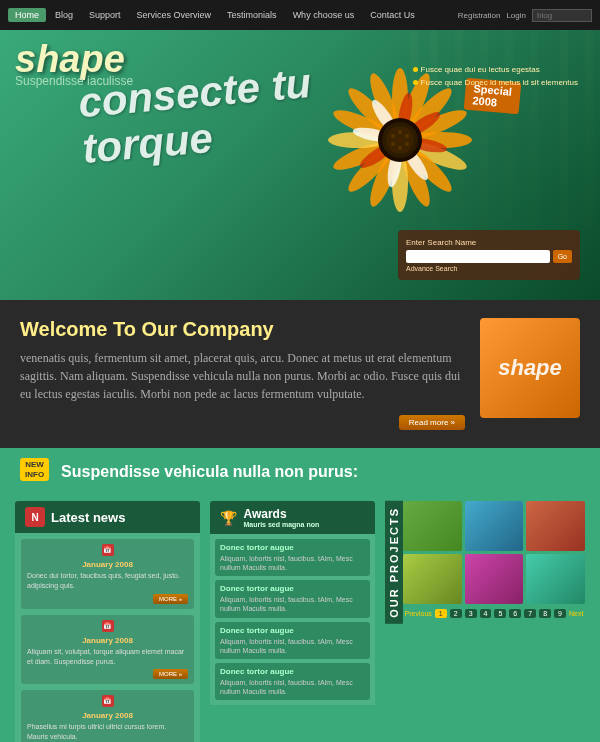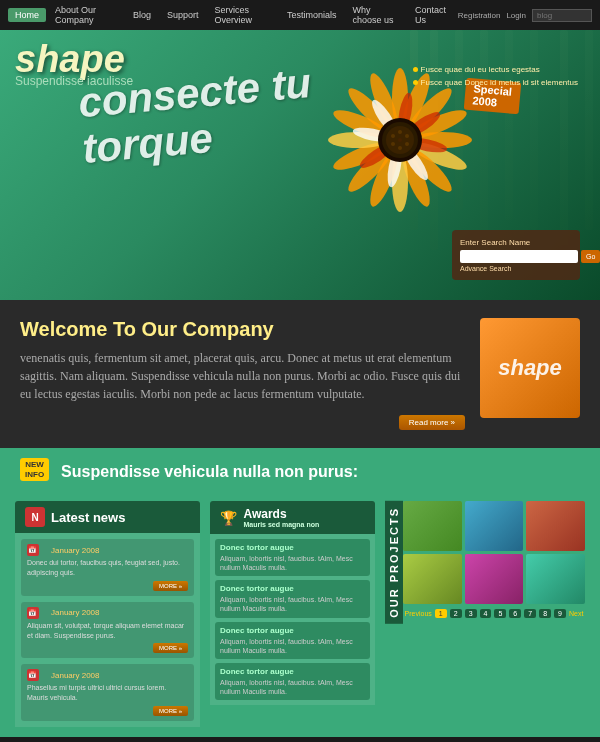--- a/index.html
+++ b/index.html
@@ -136,21 +136,21 @@
       border-radius: 50%;
       flex-shrink: 0;
     }
     .search-box {
       position: absolute;
       bottom: 20px;
       right: 20px;
       background: rgba(80,40,20,0.85);
       padding: 8px;
       border-radius: 4px;
-      width: 128px;
+      width: 182px;
     }
     .search-label {
       color: #ffddaa;
       font-size: 8px;
       margin-bottom: 3px;
     }
     .search-input-row {
       display: flex;
       gap: 3px;
     }
@@ -299,25 +299,26 @@
       gap: 6px;
     }
     .news-item {
       background: rgba(0,0,0,0.15);
       padding: 5px 6px;
       border-radius: 3px;
     }
     .news-date {
       color: #ffcc66;
       font-size: 8px;
-      font-weight: normal;
-      display: flex;
-      align-items: center;
-      gap: 12px;
+      font-weight: bold;
+      display: flex;
+      align-items: center;
+      gap: 4px;
       margin-bottom: 2px;
+      flex-direction: column;
     }
     .date-icon {
       width: 12px; height: 12px;
       background: #cc3333;
       border-radius: 2px;
       display: inline-flex;
       align-items: center;
       justify-content: center;
       font-size: 7px;
       color: #fff;
@@ -474,21 +475,20 @@
       content: '';
       display: block;
       clear: both;
     }
   </style>
 </head>
 <body>
 
 <nav class="top-nav">
   <div class="nav-item active">Home</div>
-  <div class="nav-item">About Our Company</div>
   <div class="nav-item">Blog</div>
   <div class="nav-item">Support</div>
   <div class="nav-item">Services Overview</div>
   <div class="nav-item">Testimonials</div>
   <div class="nav-item">Why choose us</div>
   <div class="nav-item">Contact Us</div>
   <div class="nav-right">
     <a>Registration</a>
     <a>Login</a>
     <input class="nav-search" placeholder="blog" style="">

